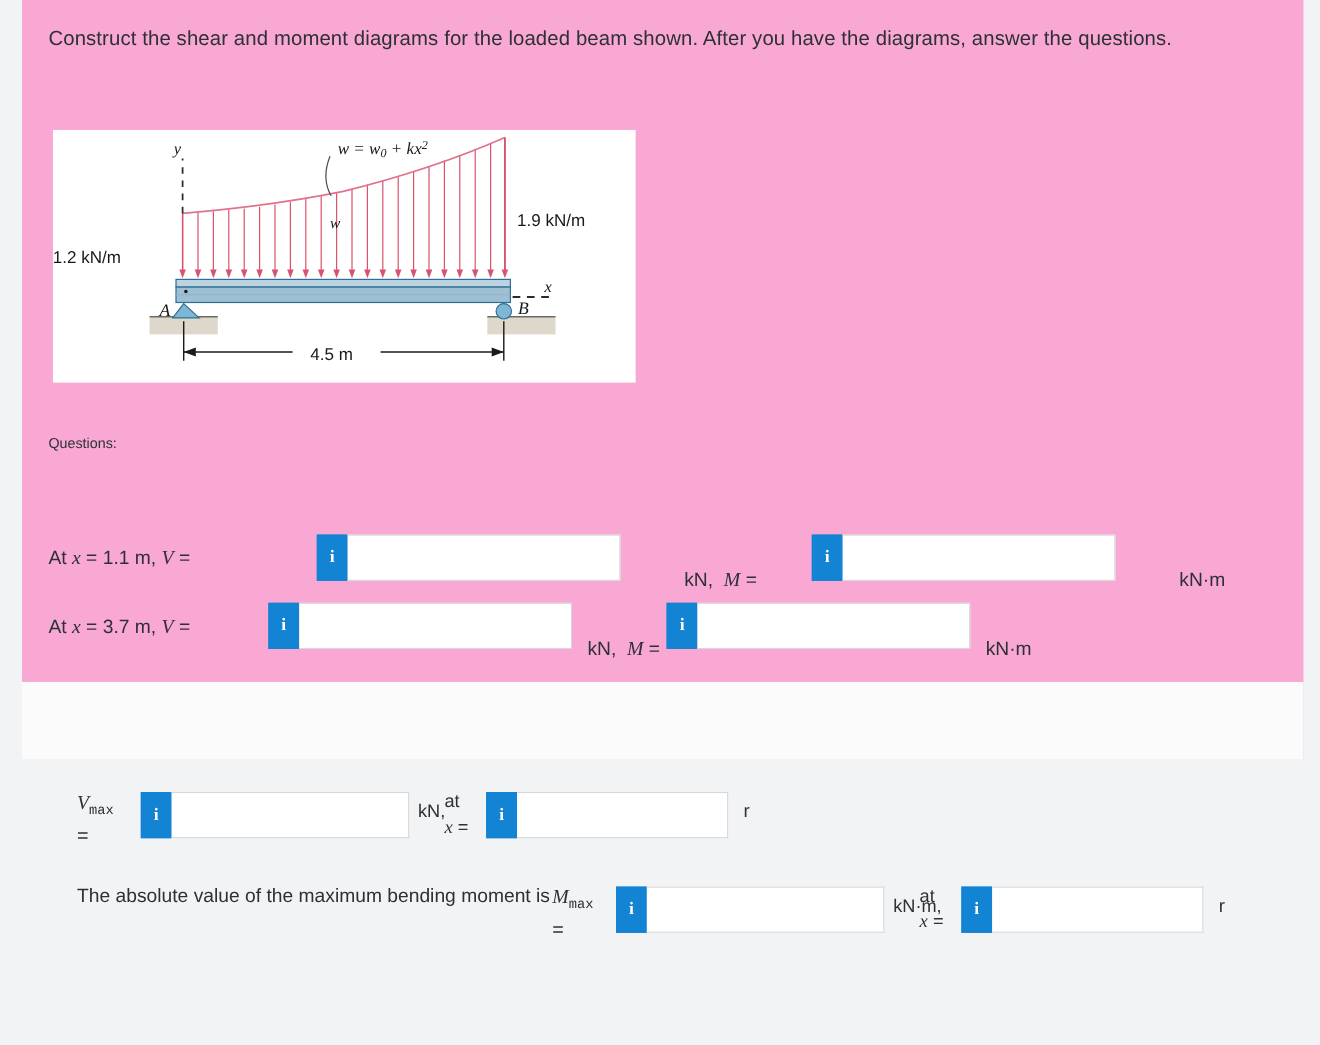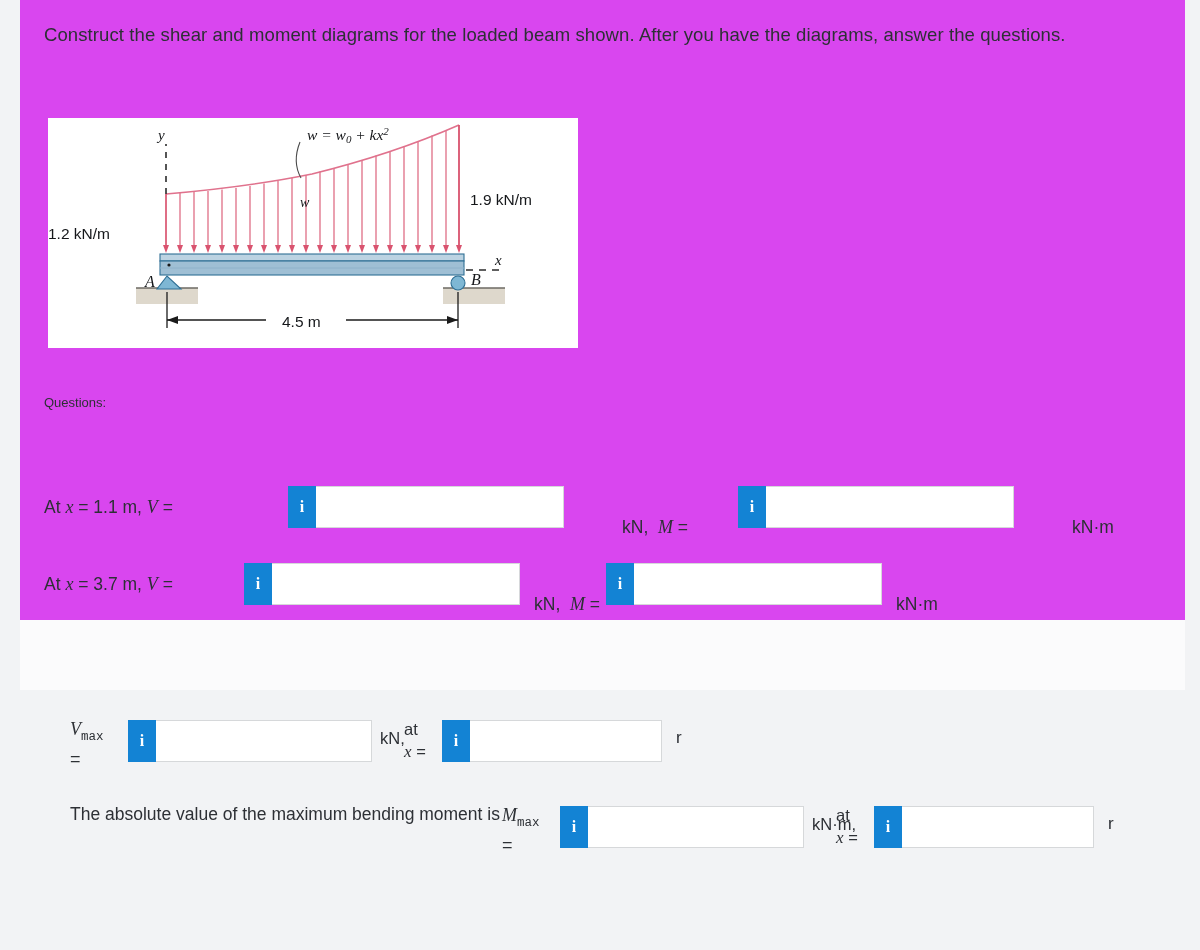--- a/index.html
+++ b/index.html
@@ -13,21 +13,21 @@
     font-family: "Liberation Sans", sans-serif;
     overflow: hidden;
     position: relative;
   }
   #page {
     position: absolute;
     left: 20px;
     top: 0;
     width: 1165px;
     height: 690px;
-    background: #d946ef;
+    background: #f9a8d4;
     box-sizing: border-box;
   }
   #page::after{
     content:"";
     position:absolute;
     left:0; right:0; bottom:0;
     height:70px;
     background:#fbfbfc;
   }
 
@@ -68,21 +68,21 @@
     position: absolute;
     left: 24px;
     width: 1120px;
     height: 44px;
     display: flex;
     align-items: center;
     font-size: 17.5px;
     color: #2d3035;
   }
   #qrow-0 { top: 485px; gap: 44px; }
-  #qrow-1 { top: 562px; }
+  #qrow-1 { top: 547px; }
 
   .q-label {
     width: 200px;
     flex: none;
     white-space: nowrap;
   }
   .q-label .var { font-family: "Liberation Serif", serif; font-style: italic; font-size: 18px;}
 
   .field {
     display: flex;

